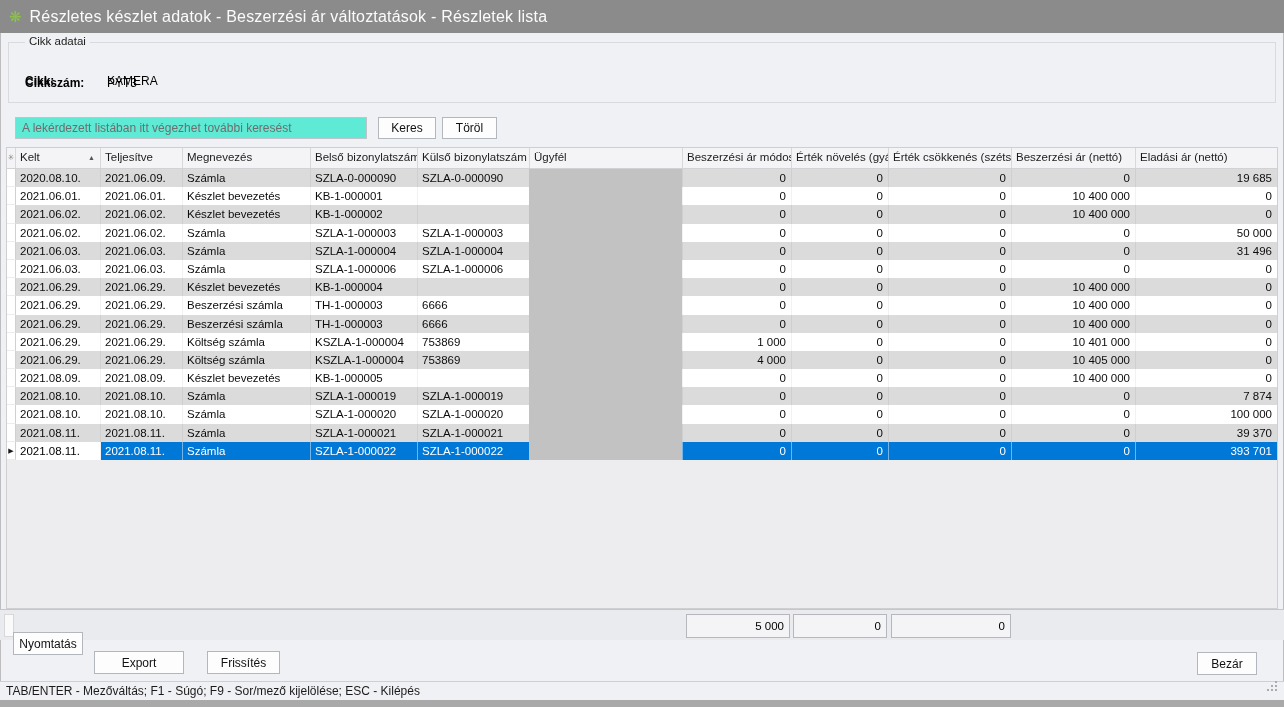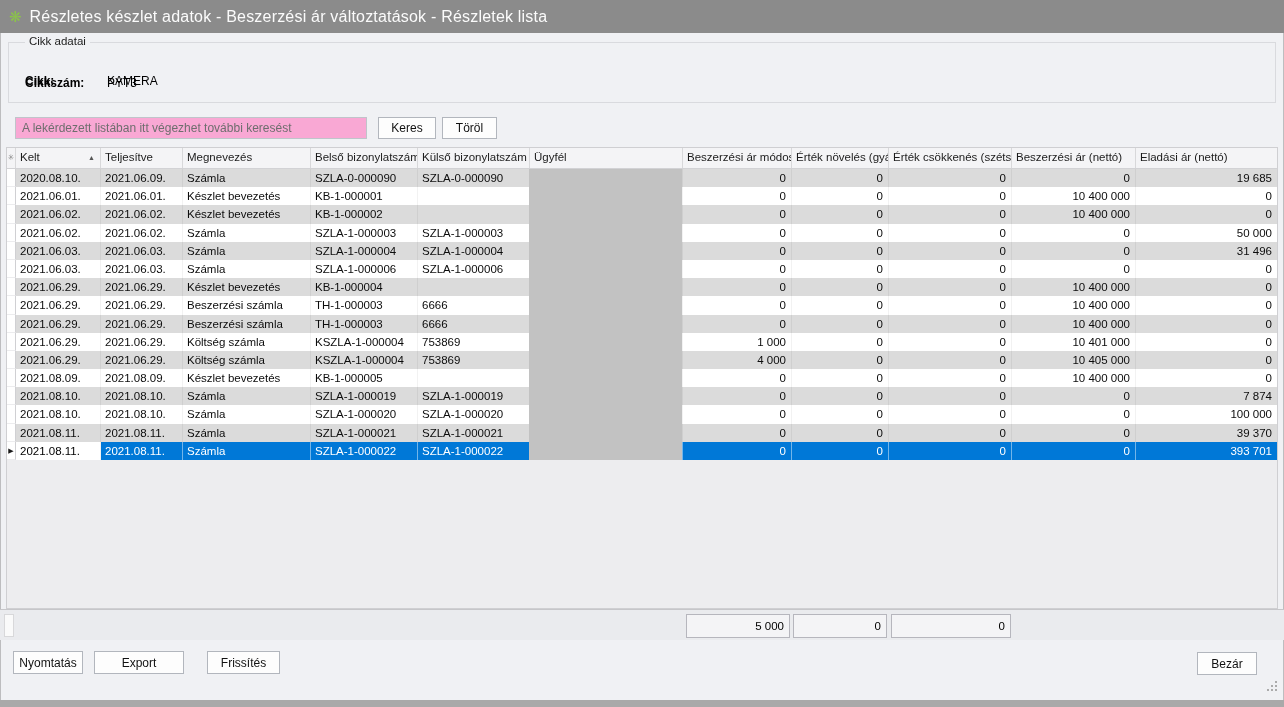--- a/index.html
+++ b/index.html
@@ -16,27 +16,27 @@
   
   .groupbox{position:absolute;left:8px;top:42px;width:1268px;height:61px;border:1px solid #d9dade;box-sizing:border-box;}
   .groupbox-legend{position:absolute;left:8px;top:-8px;padding:0 4px;background:#f0f1f4;font-size:11.5px;color:#222;margin-left:8px;}
   .field-row{position:absolute;left:16px;height:15px;font-size:12px;color:#000;}
   .field-row.r1{top:13px;margin-top:20px;}
   .field-row.r2{top:31px;}
   .field-label{font-weight:bold;display:inline-block;width:66px;}
   .field-value{position:absolute;left:82px;top:0;white-space:nowrap;}
   
   .search-input{position:absolute;left:15px;top:117px;width:352px;height:22px;box-sizing:border-box;
-    border:1px solid #c0c4ca;background:#f9a8d4;font-size:12px;padding:0 6px;color:#333;font-family:inherit;outline:none;}
+    border:1px solid #c0c4ca;background:#5eead4;font-size:12px;padding:0 6px;color:#333;font-family:inherit;outline:none;}
   .search-input::placeholder{color:#6e6e6e;opacity:1;}
   .btn{position:absolute;height:22px;background:#fdfdfd;border:1px solid #b2b6bd;box-sizing:border-box;
     font-size:12px;color:#111;display:flex;align-items:center;justify-content:center;font-family:inherit;cursor:default;}
   .btn-keres{left:378px;top:117px;width:58px;}
   .btn-torol{left:442px;top:117px;width:55px;}
-  .btn-print{left:13px;top:651px;width:70px;height:23px;}
+  .btn-print{left:13px;top:632px;width:70px;height:23px;}
   .btn-export{left:94px;top:651px;width:90px;height:23px;}
   .btn-refresh{left:207px;top:651px;width:73px;height:23px;}
   .btn-close{left:1197px;top:652px;width:60px;height:23px;}
   
   .grid{position:absolute;left:6px;top:147px;width:1272px;height:462px;background:#ededef;
     border:1px solid #cfcfd2;box-sizing:border-box;overflow:hidden;}
   .ghead{display:flex;height:21px;background:#f4f4f6;border-bottom:1px solid #d2d2d5;box-sizing:border-box;}
   .hcell{box-sizing:border-box;border-right:1px solid #d8d8da;font-size:11.5px;color:#1c1c1c;
     padding:3px 0 0 4px;white-space:nowrap;overflow:hidden;position:relative;flex:none;}
   .hcell.ind{width:9px;padding:0;display:flex;align-items:center;justify-content:center;}
@@ -351,16 +351,19 @@
     <div class="sum-box sum-1">5 000</div>
     <div class="sum-box sum-2">0</div>
     <div class="sum-box sum-3">0</div>
   </div>
 
   <button class="btn btn-print">Nyomtatás</button>
   <button class="btn btn-export">Export</button>
   <button class="btn btn-refresh">Frissítés</button>
   <button class="btn btn-close">Bezár</button>
 
+  <div class="statusbar">
+    <span>TAB/ENTER - Mezőváltás; F1 - Súgó; F9 - Sor/mező kijelölése; ESC - Kilépés</span>
+  </div>
   <div class="grip"></div>
   <div class="bottom-edge"></div>
 
 </div>
 
 </body></html>

